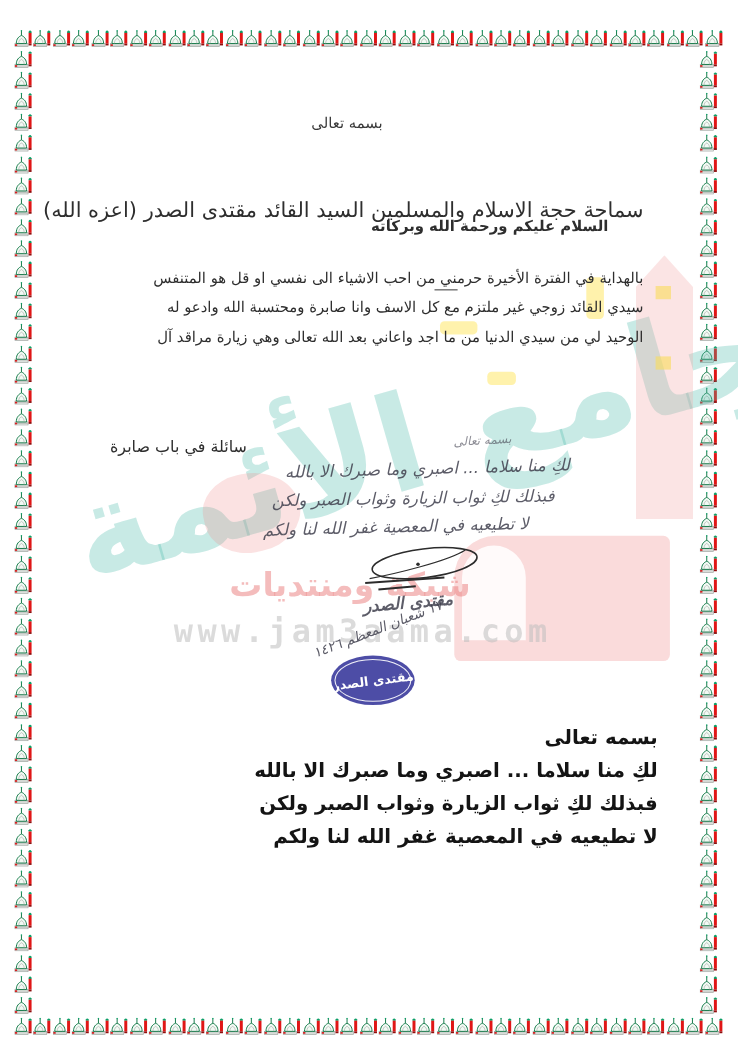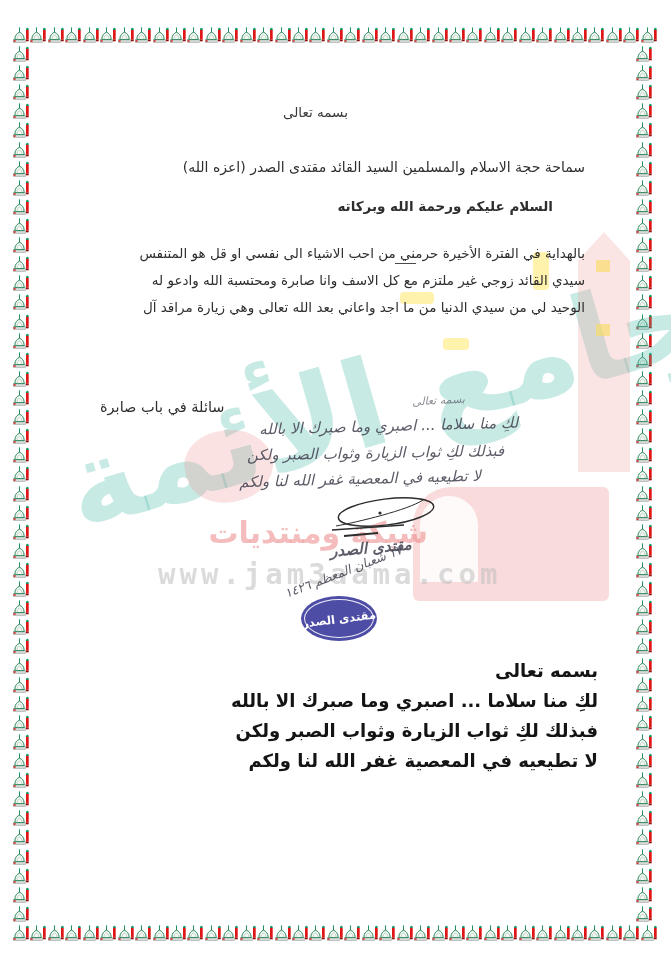--- a/index.html
+++ b/index.html
@@ -40,21 +40,21 @@
     background:rgba(255,255,255,0.85);border-radius:29px 29px 0 0;}
   .wm-site{left:158px;top:515px;width:270px;font-size:30px;font-weight:bold;direction:rtl;
     color:rgba(233,122,122,0.50);white-space:nowrap;}
   .wm-url{left:158px;top:557px;font-size:29px;font-weight:bold;letter-spacing:4px;
     color:rgba(190,190,190,0.55);font-family:"DejaVu Sans Mono",monospace;white-space:nowrap;}
   .wm-yellow{background:rgba(255,226,70,0.45);border-radius:4px;}
 
   
   .txt{position:absolute;direction:rtl;color:#2e2e2e;white-space:nowrap;}
   .basmala-top{left:283px;top:104px;font-size:13.5px;color:#3a3a3a;}
-  .addressee{right:86px;top:159px;font-size:14px;}
+  .addressee{right:86px;top:180px;font-size:19px;}
   .salam{right:118px;top:198px;font-size:13.5px;font-weight:bold;}
   .body-block{right:86px;top:240px;width:512px;white-space:normal;}
   .body-line{line-height:27px;font-size:13.5px;text-align:right;white-space:nowrap;}
   .accent-underline{position:absolute;left:395px;top:263px;width:21px;height:1px;background:#4a4a4a;}
   .closing{left:100px;top:399px;font-size:14.5px;}
 
   
   .hw{position:absolute;direction:rtl;color:#40404e;font-style:italic;opacity:.85;white-space:nowrap;}
   .hw-heading{right:206px;top:394px;font-size:11px;transform:rotate(-3deg);opacity:.6;}
   .hw-l0{right:153px;top:417px;font-size:15px;transform:rotate(-1.5deg);}

